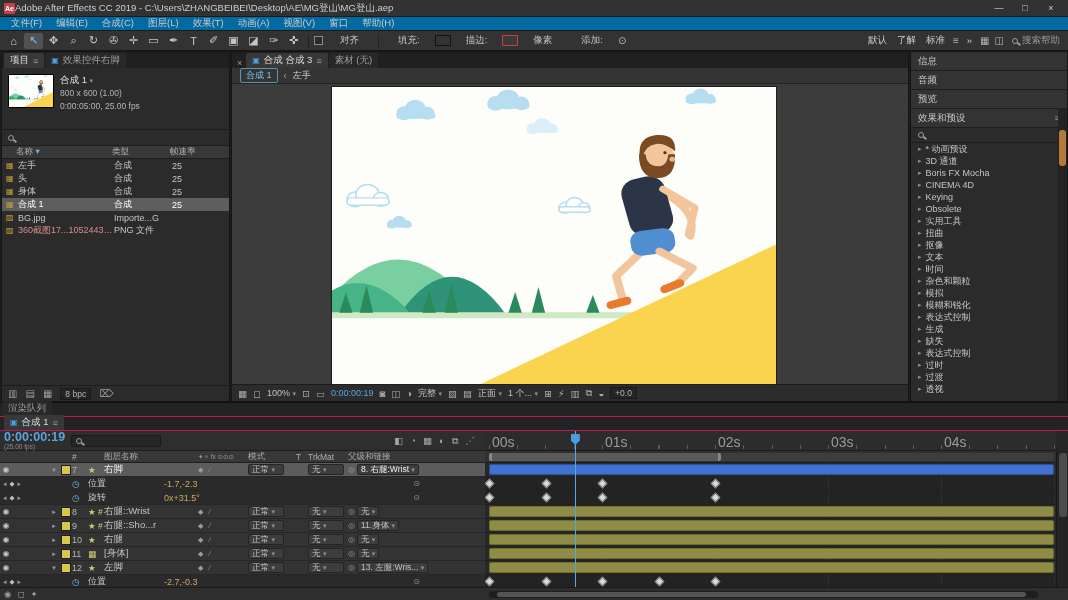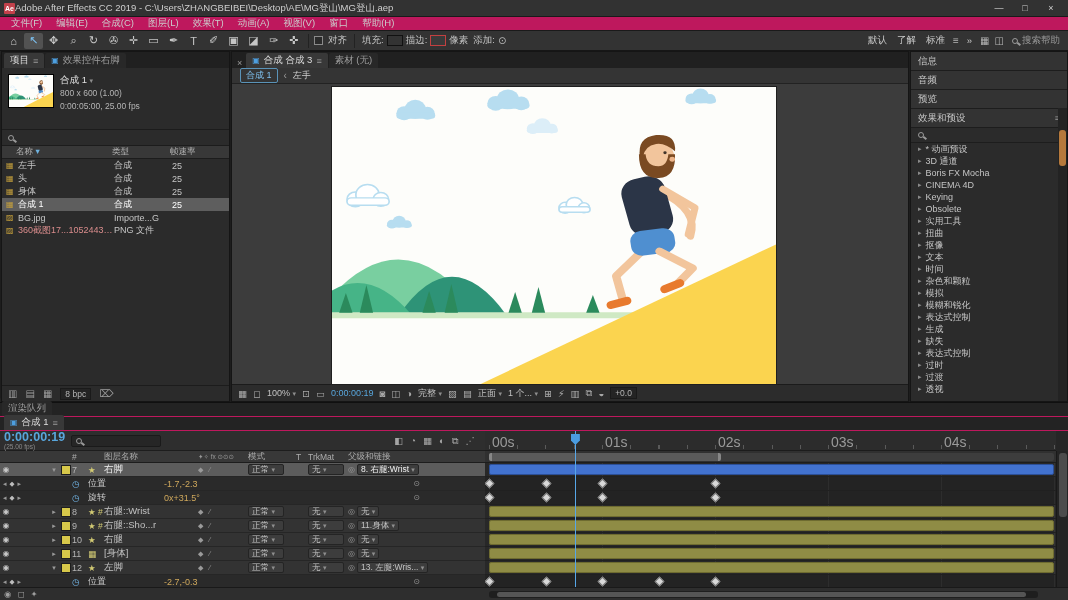--- a/index.html
+++ b/index.html
@@ -8,30 +8,30 @@
   #app { position:relative; width:1068px; height:600px; background:#232323; }
 
   
   .titlebar { position:absolute; top:0; left:0; right:0; height:17px; background:#323232;
     display:flex; align-items:center; padding:0 4px; border-bottom:1px solid #1a1a1a; }
   .appbadge { width:11px; height:11px; background:#c2414b; color:#fff; font-size:7px; font-weight:bold;
     display:flex; align-items:center; justify-content:center; border-radius:1px; }
   .wtitle { font-size:9.5px; color:#cfcfcf; white-space:nowrap; overflow:hidden; }
   .winbtns { margin-left:auto; display:flex; }
   .winbtn { width:26px; text-align:center; color:#cfcfcf; font-size:9px; cursor:default; }
-  .menubar { position:absolute; top:17px; left:0; right:0; height:14px; background:#be185d;
+  .menubar { position:absolute; top:17px; left:0; right:0; height:14px; background:#0369a1;
     display:flex; align-items:center; padding:0 4px; border-bottom:1px solid #1a1a1a; }
   .menu-item { padding:0 7px; font-size:9.5px; color:#cccccc; }
   .toolbar { position:absolute; top:31px; left:0; right:0; height:20px; background:#333333;
     display:flex; align-items:center; padding:0 4px; gap:1px; border-bottom:1px solid #161616; }
   .tool { width:19px; height:16px; display:flex; align-items:center; justify-content:center;
     color:#c6c6c6; font-size:11px; border-radius:2px; }
   .tool.active { background:#525252; color:#7cc1f2; }
   .tsep { width:1px; height:14px; background:#222; margin:0 4px; }
-  .tlabel { font-size:9.5px; color:#c4c4c4; margin:0 2px; }
+  .tlabel { font-size:9.5px; color:#c4c4c4; margin:0 14px; }
   .chk { width:9px; height:9px; border:1px solid #8a8a8a; background:#2b2b2b; margin-right:2px; }
   .swatch-fill { width:16px; height:11px; border:1px solid #111; }
   .swatch-stroke { width:16px; height:11px; border:1px solid #c24040; background:#3a3a3a; }
   .tb-right { margin-left:auto; display:flex; align-items:center; gap:8px; padding-right:4px; }
   .ws { font-size:9.5px; color:#c9c9c9; }
   .tbicon { color:#b5b5b5; font-size:10px; }
   .mag { display:inline-block; width:6px; height:6px; border:1px solid #9a9a9a; border-radius:50%; position:relative; }
   .mag::after { content:""; position:absolute; width:4px; height:1.5px; background:#9a9a9a;
     transform:rotate(40deg); right:-3.5px; bottom:-1.5px; }
   .searchhelp { display:flex; align-items:center; gap:4px; color:#9a9a9a; font-size:9.5px; }

